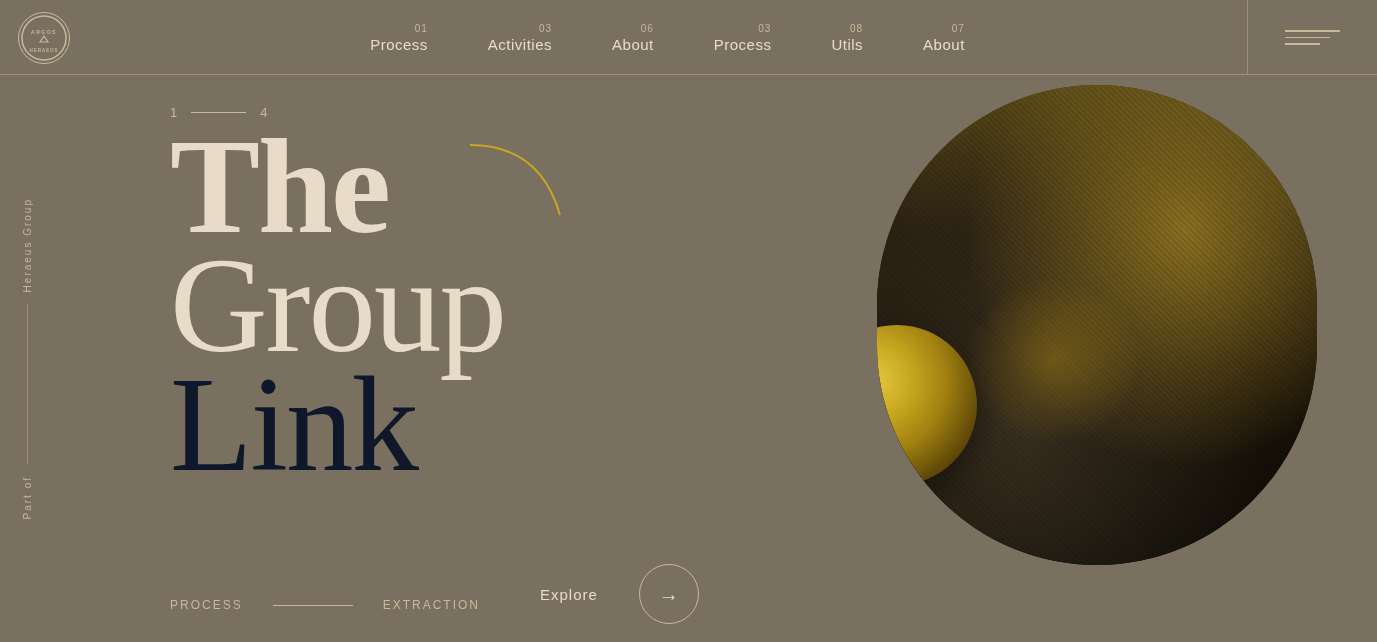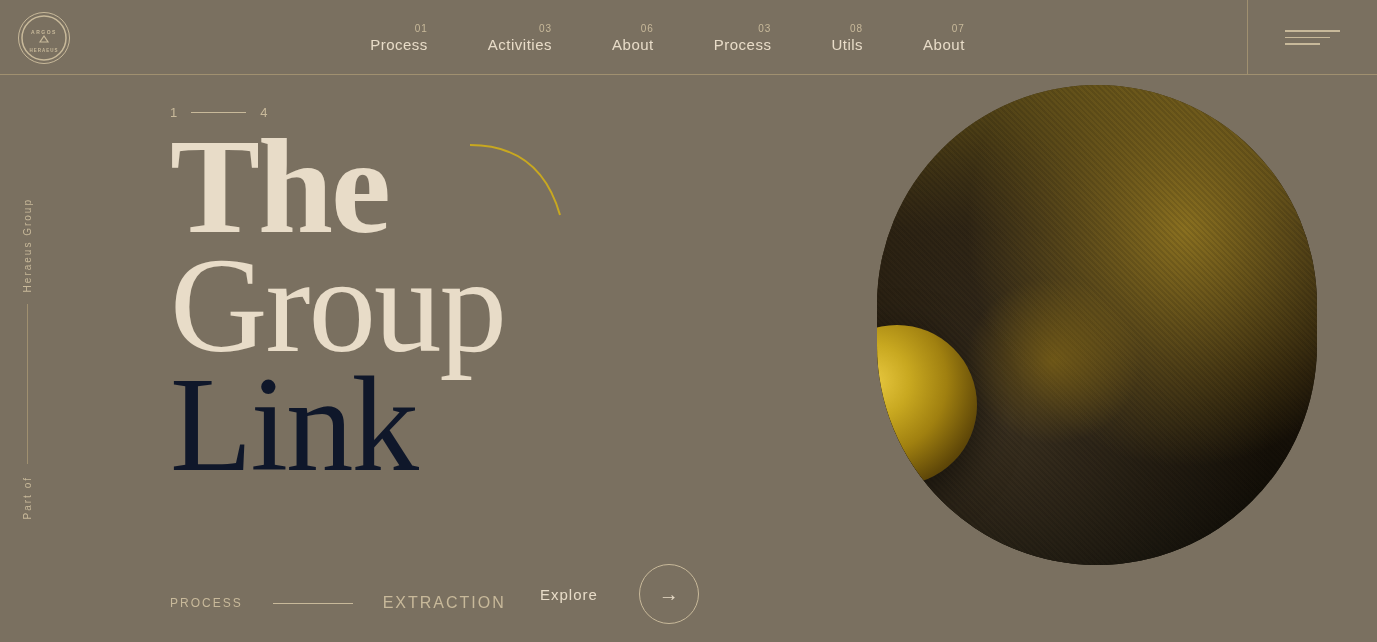--- a/index.html
+++ b/index.html
@@ -233,21 +233,21 @@
       gap: 10px;
     }
 
     .h-line {
       width: 80px;
       height: 1px;
       background: #c8b99a;
     }
 
     .extraction-label {
-      font-size: 16px;
+      font-size: 12px;
       color: #c8b99a;
       font-family: sans-serif;
       letter-spacing: 2px;
       text-transform: uppercase;
     }
 
     
     .explore-section {
       position: absolute;
       bottom: 18px;

